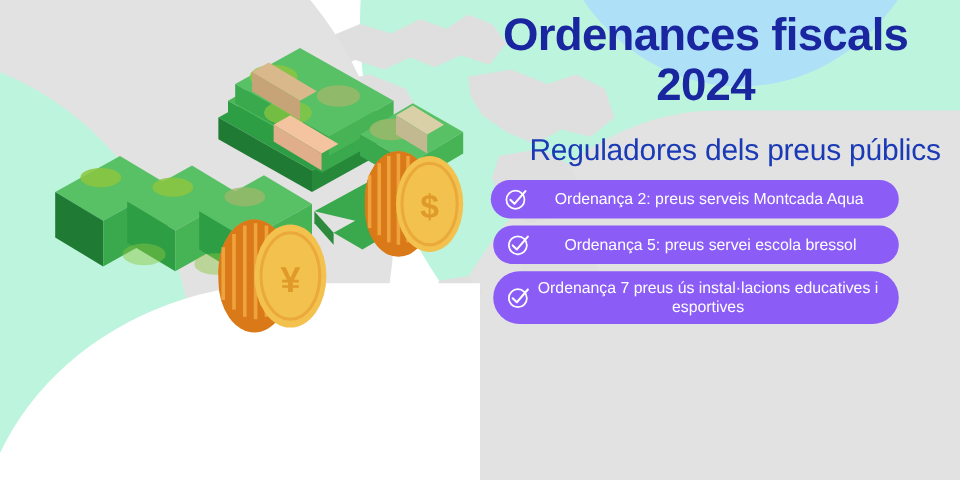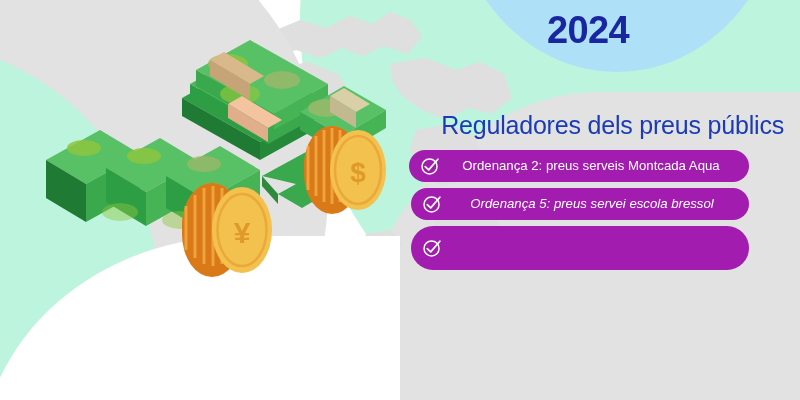--- a/index.html
+++ b/index.html
@@ -148,21 +148,21 @@
     left: 0;
     top: 150px;
     width: 400px;
   }
 
   .pill {
     position: relative;
     display: flex;
     align-items: center;
     box-sizing: border-box;
-    background: #a21caf;
+    background: #8b5cf6;
     border-radius: 40px;
     color: #ffffff;
     min-height: 32px;
     margin-bottom: 6px;
     padding: 4px 12px 4px 10px;
     font-size: 13.2px;
     line-height: 1.25;
   }
 
   .pill.shadowed::after {
@@ -172,21 +172,21 @@
     top: 5px;
     width: 26px;
     height: calc(100% - 10px);
     border-radius: 0 40px 40px 0;
     background: #0d5ca6;
     z-index: -1;
   }
 
   .pill-1 { width: 340px; margin-left: 17px; }
   .pill-2 { width: 345px; margin-left: 10px; }
-  .pill-3 { width: 338px; margin-left: 19px; font-style: italic; }
+  .pill-3 { width: 338px; margin-left: 19px; }
   .pill-4 { width: 338px; margin-left: 19px; min-height: 44px; }
   .pill-5 { width: 339px; margin-left: 19px; min-height: 44px; }
 
   .check-icon {
     flex: 0 0 auto;
     width: 22px;
     height: 22px;
     margin-right: 4px;
   }
   .pill-4 .check-icon,
@@ -321,20 +321,21 @@
       </g>
       <ellipse cx="228" cy="210" rx="30" ry="43" fill="#f2c14e"></ellipse>
       <ellipse cx="228" cy="210" rx="24.5" ry="36" fill="none" stroke="#eaa93a" stroke-width="2.5"></ellipse>
       <text x="228" y="223" font-family="'Liberation Sans',sans-serif" font-size="30" font-weight="700" fill="#e09a2a" text-anchor="middle">¥</text>
     </g>
   </svg>
 
   <div class="content">
 
     <div class="title">
+      <div>Ordenances fiscals</div>
       <div>2024</div>
     </div>
 
     <div class="subtitle">Reguladores dels preus públics</div>
 
     <div class="pill-list">
 
       <div class="pill pill-1">
         <svg class="check-icon" viewBox="0 0 24 24">
           <circle cx="11.5" cy="12.5" r="8.2" fill="none" stroke="#ffffff" stroke-width="1.6"></circle>
@@ -350,18 +351,19 @@
           <path d="M6.8 12.6 L10.6 16.2 L20.6 4.6" fill="none" stroke="#ffffff" stroke-width="1.9" stroke-linecap="round" stroke-linejoin="round"></path>
         </svg>
         <span class="pill-text">Ordenança 5: preus servei escola bressol</span>
       </div>
 
       <div class="pill pill-4 shadowed">
         <svg class="check-icon" viewBox="0 0 24 24">
           <circle cx="11.5" cy="12.5" r="8.2" fill="none" stroke="#ffffff" stroke-width="1.6"></circle>
           <path d="M6.8 12.6 L10.6 16.2 L20.6 4.6" fill="none" stroke="#ffffff" stroke-width="1.9" stroke-linecap="round" stroke-linejoin="round"></path>
         </svg>
+        <span class="pill-text">Ordenança 7 preus ús instal·lacions educatives i esportives</span>
       </div>
 
 
     </div>
   </div>
 </div>
 
 </body></html>

